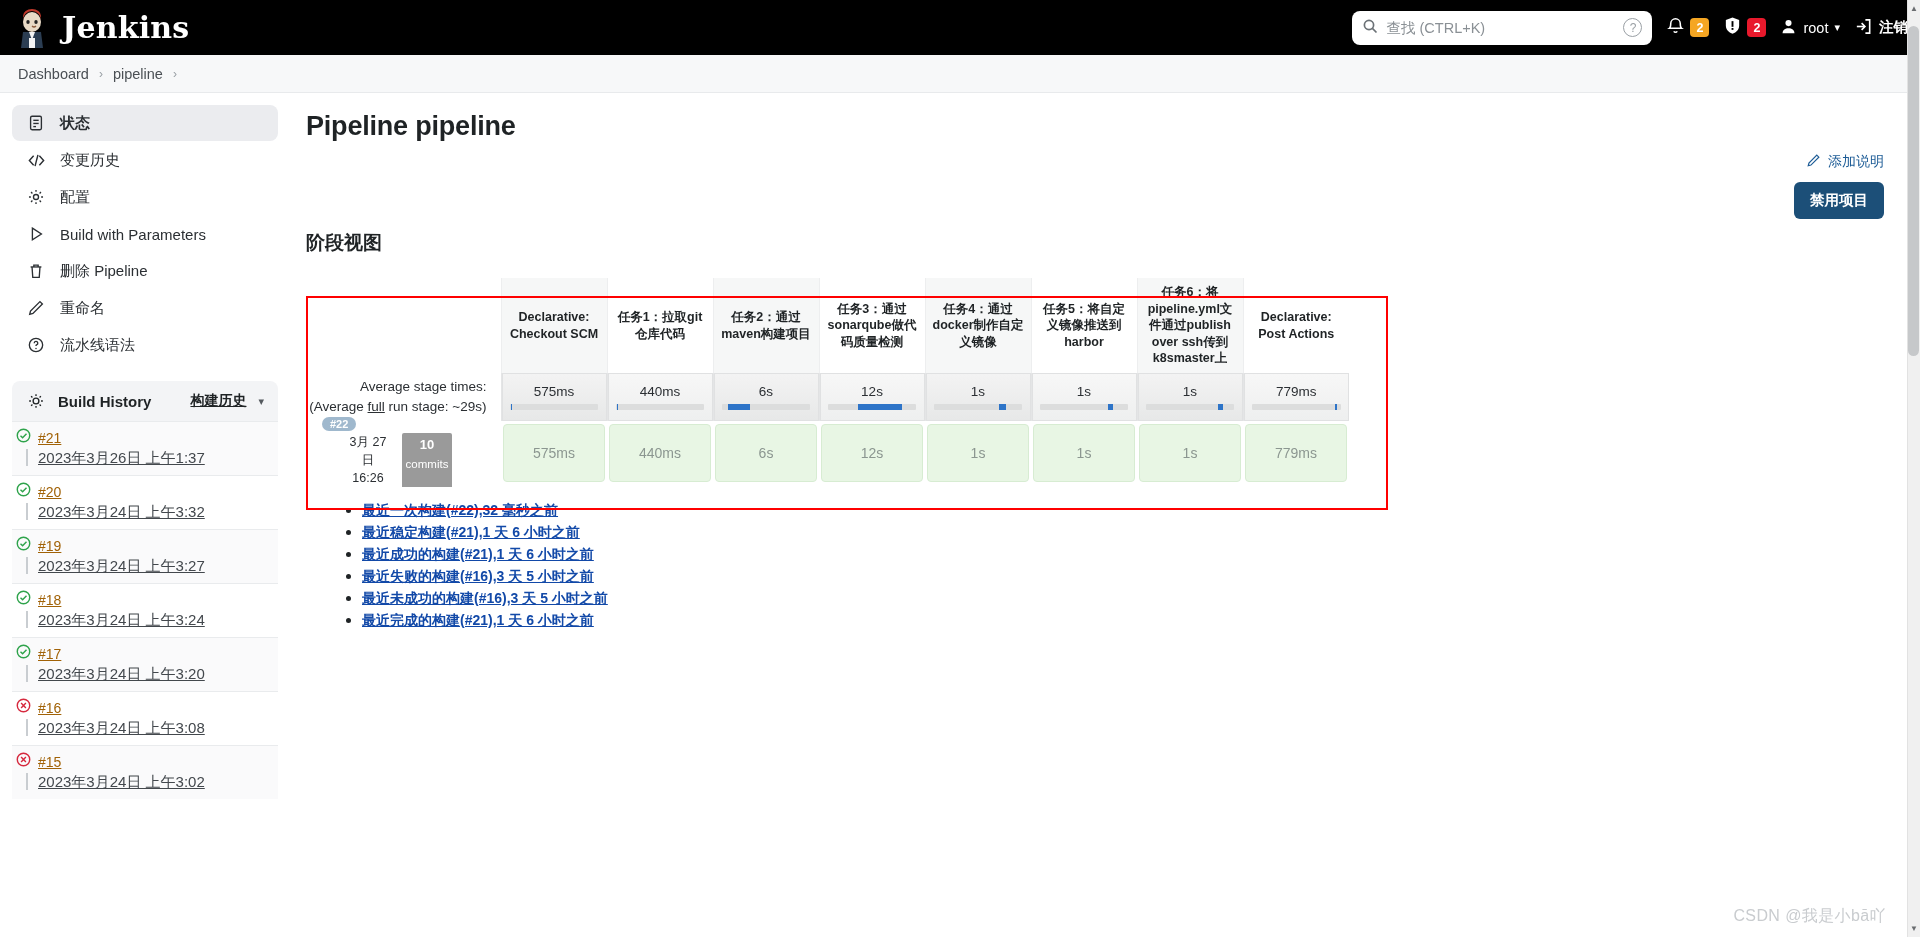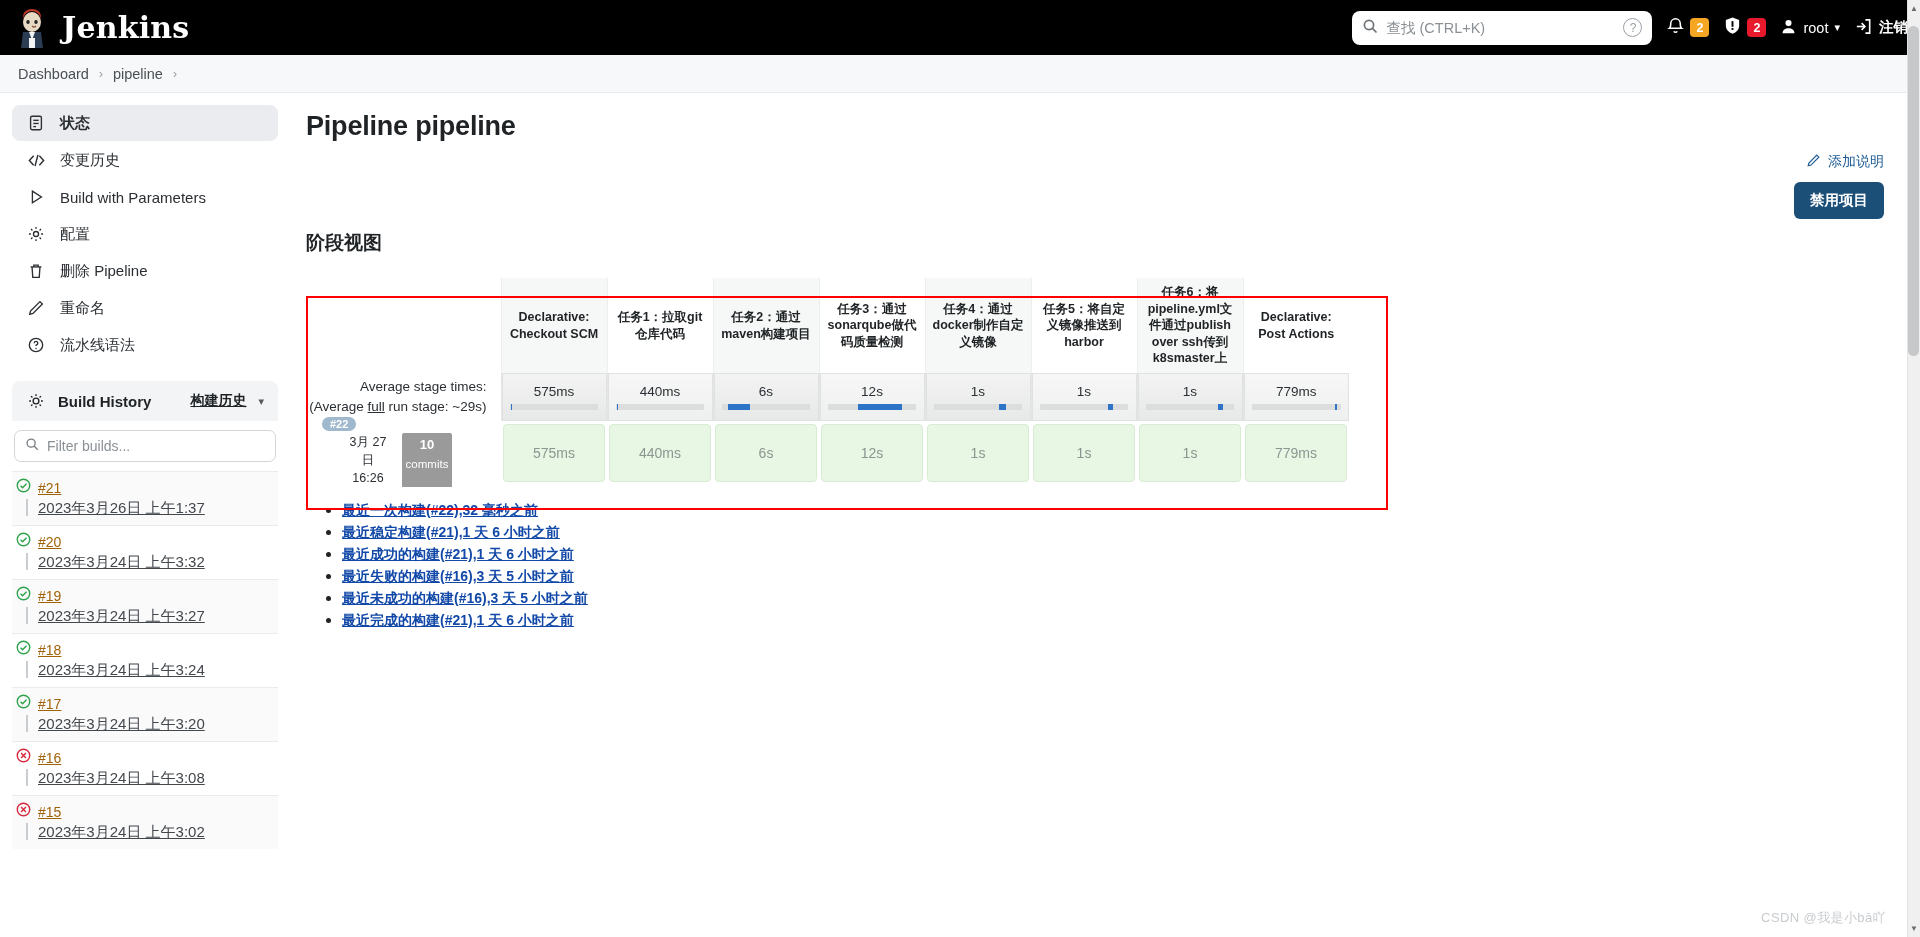--- a/index.html
+++ b/index.html
@@ -162,30 +162,30 @@
   }
   .commits {
     background: #9a9a9a; color: #fff; text-align: center; width: 50px;
     border-radius: 2px 2px 0 0; padding: 4px 2px; line-height: 1.25;
   }
   .commits b { font-size: 13px; display: block; }
   .commits span { font-size: 11.5px; }
 
   
   .links-title { font-size: 19px; font-weight: bold; margin: 14px 0 0 0; }
-  ul.links { margin: 16px 0 0 36px; }
+  ul.links { margin: 16px 0 0 56px; }
   ul.links li { margin-bottom: 3px; }
   ul.links a {
     color: #1249a8; font-size: 14px; font-weight: bold;
     text-decoration: underline; cursor: pointer;
   }
 
   .watermark {
     position: absolute; right: 34px; bottom: 10px; color: #c9cccf;
-    font-size: 13px; letter-spacing: .4px; text-align: right;
+    font-size: 16px; letter-spacing: .4px; text-align: right;
   }
   .scroll-track {
     position: absolute; right: 0; top: 0; width: 13px; height: 937px;
     background: #f0f0f0; border-left: 1px solid #e2e2e2;
   }
   .scroll-thumb { position: absolute; right: 1px; top: 26px; width: 11px; height: 330px; background: #c6c8ca; border-radius: 6px; }
   .scroll-arrow { position: absolute; right: 2px; font-size: 8px; color: #6a6d70; }
 </style>
 </head>
 <body>
@@ -293,34 +293,34 @@
             <path d="M13 5 17.5 10 13 15"></path>
             <line x1="11.5" y1="4" x2="8.5" y2="16"></line>
         </svg>
       </span>
       <span>变更历史</span>
     </div>
 
     <div class="nav-item">
       <span class="nav-ico">
         <svg width="18" height="18" viewBox="0 0 20 20" fill="none" stroke="#2b2f33" stroke-width="1.5">
-          <path d="M6 3.5 16 10 6 16.5Z"></path>
-        </svg>
-      </span>
-      <span>Build with Parameters</span>
-    </div>
-
-    <div class="nav-item">
-      <span class="nav-ico">
-        <svg width="18" height="18" viewBox="0 0 20 20" fill="none" stroke="#2b2f33" stroke-width="1.5">
           <circle cx="10" cy="10" r="2.8"></circle>
           <path d="M10 2.2v2.1M10 15.7v2.1M2.2 10h2.1M15.7 10h2.1M4.5 4.5l1.5 1.5M14 14l1.5 1.5M15.5 4.5 14 6M6 14l-1.5 1.5"></path>
         </svg>
       </span>
       <span>配置</span>
+    </div>
+
+    <div class="nav-item">
+      <span class="nav-ico">
+        <svg width="18" height="18" viewBox="0 0 20 20" fill="none" stroke="#2b2f33" stroke-width="1.5">
+          <path d="M6 3.5 16 10 6 16.5Z"></path>
+        </svg>
+      </span>
+      <span>Build with Parameters</span>
     </div>
 
     <div class="nav-item">
       <span class="nav-ico">
         <svg width="18" height="18" viewBox="0 0 20 20" fill="none" stroke="#2b2f33" stroke-width="1.5">
           <path d="M4 5.5h12"></path>
             <path d="M5.6 5.5 6.4 17h7.2l.8-11.5"></path>
             <path d="M7.6 5.5V3.4h4.8v2.1"></path>
         </svg>
       </span>
@@ -353,31 +353,20 @@
         <svg width="18" height="18" viewBox="0 0 20 20" fill="none" stroke="#1f2325" stroke-width="1.5">
           <circle cx="10" cy="10" r="3.2"></circle>
           <path d="M10 2.4v2M10 15.6v2M2.4 10h2M15.6 10h2M4.6 4.6 6 6M14 14l1.4 1.4M15.4 4.6 14 6M6 14l-1.4 1.4"></path>
         </svg>
       </span>
       <span class="bh-title">Build History</span>
       <span class="bh-link">构建历史</span>
       <span class="bh-caret">▾</span>
     </div>
 
-    <div class="filter-wrap">
-      <div class="filter-box">
-        <span>
-          <svg width="14" height="14" viewBox="0 0 16 16" fill="none" stroke="#7b8085" stroke-width="1.6">
-            <circle cx="7" cy="7" r="4.6"></circle>
-              <line x1="10.4" y1="10.4" x2="14.5" y2="14.5"></line>
-          </svg>
-        </span>
-        <input placeholder="Filter builds..." style="">
-      </div>
-    </div>
 
     <div id="build-list">
         <div class="build-row">
           <div class="build-top">
             <span><svg class="st-ico" viewBox="0 0 20 20">
                 <circle cx="10" cy="10" r="8.3" fill="none" stroke="#2ea34b" stroke-width="1.9"></circle>
                 <path d="M6 10.3 8.8 13 14 7.6" fill="none" stroke="#2ea34b" stroke-width="1.9"></path>
               </svg></span>
             <span class="build-no">#21</span>
           </div>

